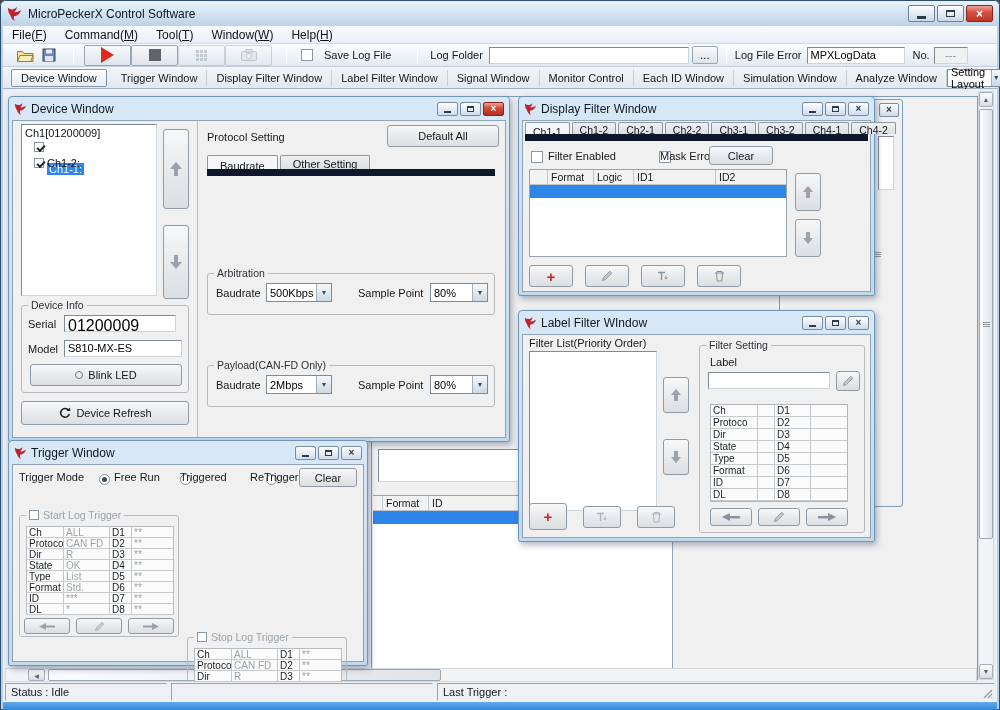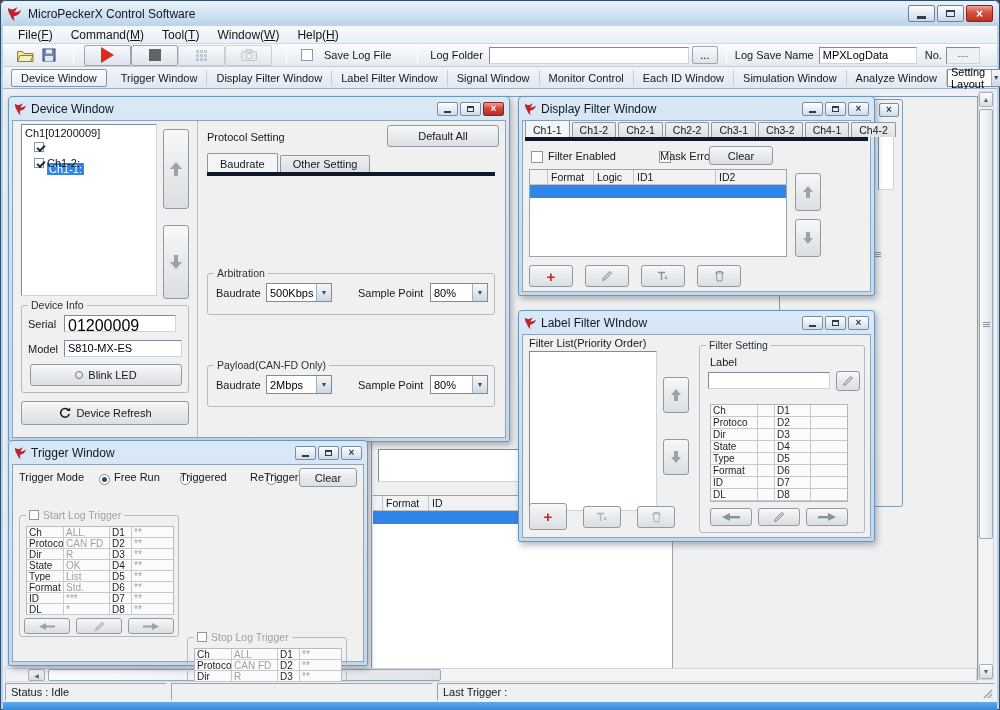--- a/index.html
+++ b/index.html
@@ -11,21 +11,21 @@
   .title-text{font-size:12px;color:#101820;margin-left:6px;}
   .winbtns{margin-left:auto;display:flex;gap:2px;}
   .wbtn{width:27px;height:17px;border:1px solid #70809a;border-radius:2px;background:linear-gradient(#ffffff,#ccd8e8);display:flex;align-items:center;justify-content:center;color:#2c3c4e;}
   .wbtn.red{background:linear-gradient(#f0a89a,#d45244 40%,#bd3425);border-color:#8c2318;color:#fff;}
   .g-min{width:9px;height:3px;background:currentColor;margin-top:8px;}
   .g-max{width:9px;height:7px;border:1px solid currentColor;border-top:2px solid currentColor;}
   .g-x{font-size:12px;font-weight:bold;line-height:1;}
   .client{left:3px;right:3px;top:26px;bottom:8px;background:#eef1f5;}
   .bottom-edge{left:3px;right:3px;bottom:0;height:8px;background:linear-gradient(#66a9e4,#2f8be0);}
   
-  .menubar{left:0;right:0;top:0;height:18px;background:linear-gradient(#f7fafd,#e9eff7);display:flex;align-items:center;padding-left:6px;border-bottom:1px solid #d0d8e2;}
+  .menubar{left:0;right:0;top:0;height:18px;background:linear-gradient(#f7fafd,#e9eff7);display:flex;align-items:center;padding-left:0;border-bottom:1px solid #d0d8e2;}
   .mitem{font-size:12px;color:#101418;padding:1px 9px;}
   
   .toolbar{left:0;right:0;top:18px;height:23px;background:linear-gradient(#fbfcfe,#e4eaf1);border-bottom:1px solid #c2cdda;display:flex;align-items:center;}
   .tsep{width:1px;height:18px;background:#b8c4d2;border-right:1px solid #fff;margin:0 4px;}
   .tbtn{height:21px;display:flex;align-items:center;justify-content:center;border:1px solid transparent;border-radius:2px;}
   .tbtn.framed{border:1px solid #98a6b6;background:linear-gradient(#f8f9fb,#dde4ec);}
   .tbtn.dis{opacity:.45;}
   .play-tri{width:0;height:0;border-left:13px solid #e02a20;border-top:8px solid transparent;border-bottom:8px solid transparent;}
   .stop-sq{width:12px;height:12px;background:#5e6468;}
   .lbl{font-size:11px;color:#14181c;white-space:nowrap;}
@@ -57,21 +57,21 @@
   .cbtn .g-min{width:7px;height:2px;margin-top:6px;}
   .cbtn .g-max{width:7px;height:6px;border-width:1px;border-top-width:2px;}
   .cbtn .g-x{font-size:10px;}
   .cbody{position:absolute;left:3px;right:3px;top:23px;bottom:3px;background:#f0f0f0;border:1px solid #90a4b8;}
   
   .btn{border:1px solid #8e9aa6;border-radius:3px;background:linear-gradient(#f7f8f9,#e9ebed 45%,#dcdfe2);display:flex;align-items:center;justify-content:center;font-size:11px;color:#14181c;gap:5px;}
   .sunken{background:#fff;border:1px solid;border-color:#7f8c98 #ccd4dc #ccd4dc #7f8c98;}
   .group{border:1px solid #b6babe;border-radius:3px;position:relative;}
   .gtitle{position:absolute;top:-7px;left:6px;background:#f0f0f0;padding:0 3px;font-size:10.5px;color:#2a3036;display:flex;align-items:center;gap:4px;white-space:nowrap;}
   .gtitle.gray{color:#9aa2aa;}
-  .tabstrip{display:flex;align-items:flex-end;border-bottom:4px solid #0f172a;}
+  .tabstrip{display:flex;border-bottom:7px solid #0f172a;}
   .tab{font-size:11px;padding:2px 12px;border:1px solid #8a98a6;border-bottom:none;border-radius:2px 2px 0 0;background:linear-gradient(#eef0f2,#dcdfe3);margin-right:2px;color:#14181c;white-space:nowrap;}
   .tab.active{background:#f4f5f6;padding-top:4px;}
   .tab.sm{font-size:10.5px;padding:1px 7px;}
   .tab.sm.active{padding-top:3px;}
   .radio{width:11px;height:11px;border-radius:50%;background:#fff;border:1px solid #7e8c9a;display:inline-block;position:relative;flex:none;}
   .radio.sel:after{content:"";position:absolute;inset:2px;background:#3a4a58;border-radius:50%;}
   .sel-row{background:#2e86ea;}
   .grid-hd{display:flex;background:#f2f2f2;border-bottom:1px solid #c0c6cc;}
   .hcell{border-right:1px solid #c0c6cc;font-size:10.5px;color:#14181c;padding:0 3px;height:14px;line-height:14px;white-space:nowrap;overflow:hidden;}
   
@@ -167,21 +167,21 @@
           </svg>
       </span>
       <span class="tsep" style="margin:0 14px"></span>
       <span class="cb"></span>
       <span class="lbl" style="margin-left:11px">Save Log File</span>
       <span class="tsep" style="margin:0 12px 0 26px"></span>
       <span class="lbl">Log Folder</span>
       <input class="tinput" style="width: 200px; margin-left: 6px;" value="">
       <span class="tbtn framed" style="width:26px;height:18px;margin-left:3px;font-size:11px">...</span>
       <span class="tsep" style="margin:0 8px"></span>
-      <span class="lbl">Log Save Name</span>
+      <span class="lbl">Log File Error</span>
       <input class="tinput" style="width: 98px; margin-left: 5px;" value="MPXLogData">
       <span class="lbl" style="margin-left:8px">No.</span>
       <span class="dash-box" style="width:34px;margin-left:4px">---</span>
     </div>
 
     <div class="abs tabrow">
       <span class="wtab active">Device Window</span>
       <span class="wtab">Trigger Window</span>
       <span class="wtab">Display Filter Window</span>
       <span class="wtab">Label Filter Window</span>

